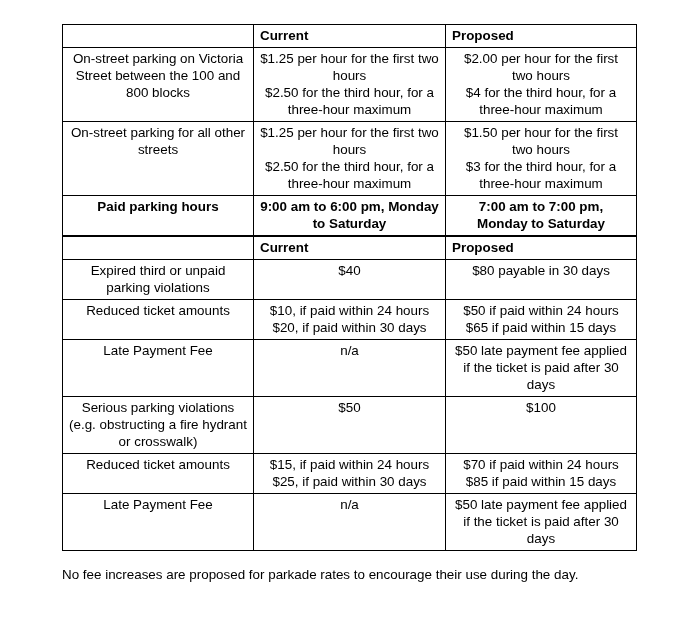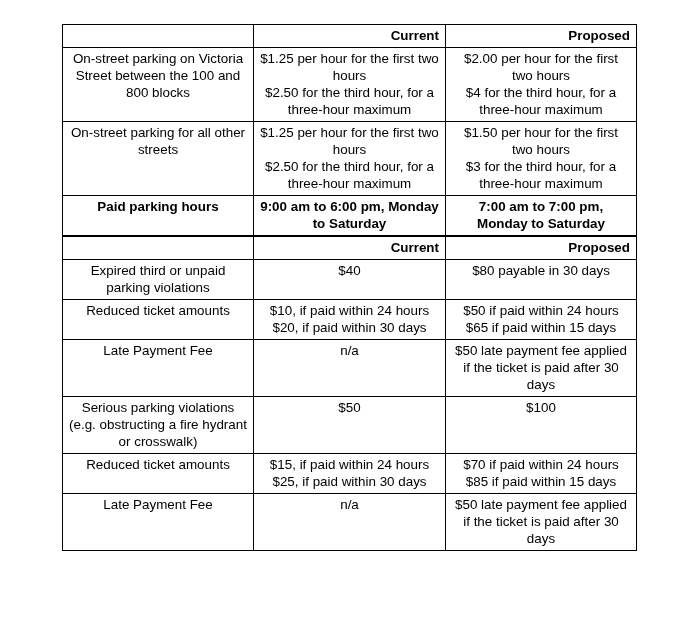--- a/index.html
+++ b/index.html
@@ -30,21 +30,21 @@
   table.doc-table th,
   table.doc-table td {
     border: 1px solid #000000;
     vertical-align: top;
     padding: 2px 6px 3px 6px;
     box-sizing: border-box;
     overflow: hidden;
   }
   table.doc-table th {
     font-weight: bold;
-    text-align: right;
+    text-align: left;
     height: 22px;
   }
   td.indent { padding-left: 19px; margin-top: 28px; }
   .cell-para { margin: 0; text-align: center; }
   .para {
     margin: 14px 0 19px 0;
   }
   .footer-para {
     margin: 15px 0 0 0;
   }
@@ -189,14 +189,15 @@
           <td>
             <div class="cell-para">n/a</div>
           </td>
           <td>
             <div class="cell-para">$50 late payment fee applied if the ticket is paid after 30 days</div>
           </td>
         </tr>
       </tbody>
   </table>
 
+  <p class="para footer-para">No fee increases are proposed for parkade rates to encourage their use during the day.</p>
 
 </div>
 
 </body></html>

